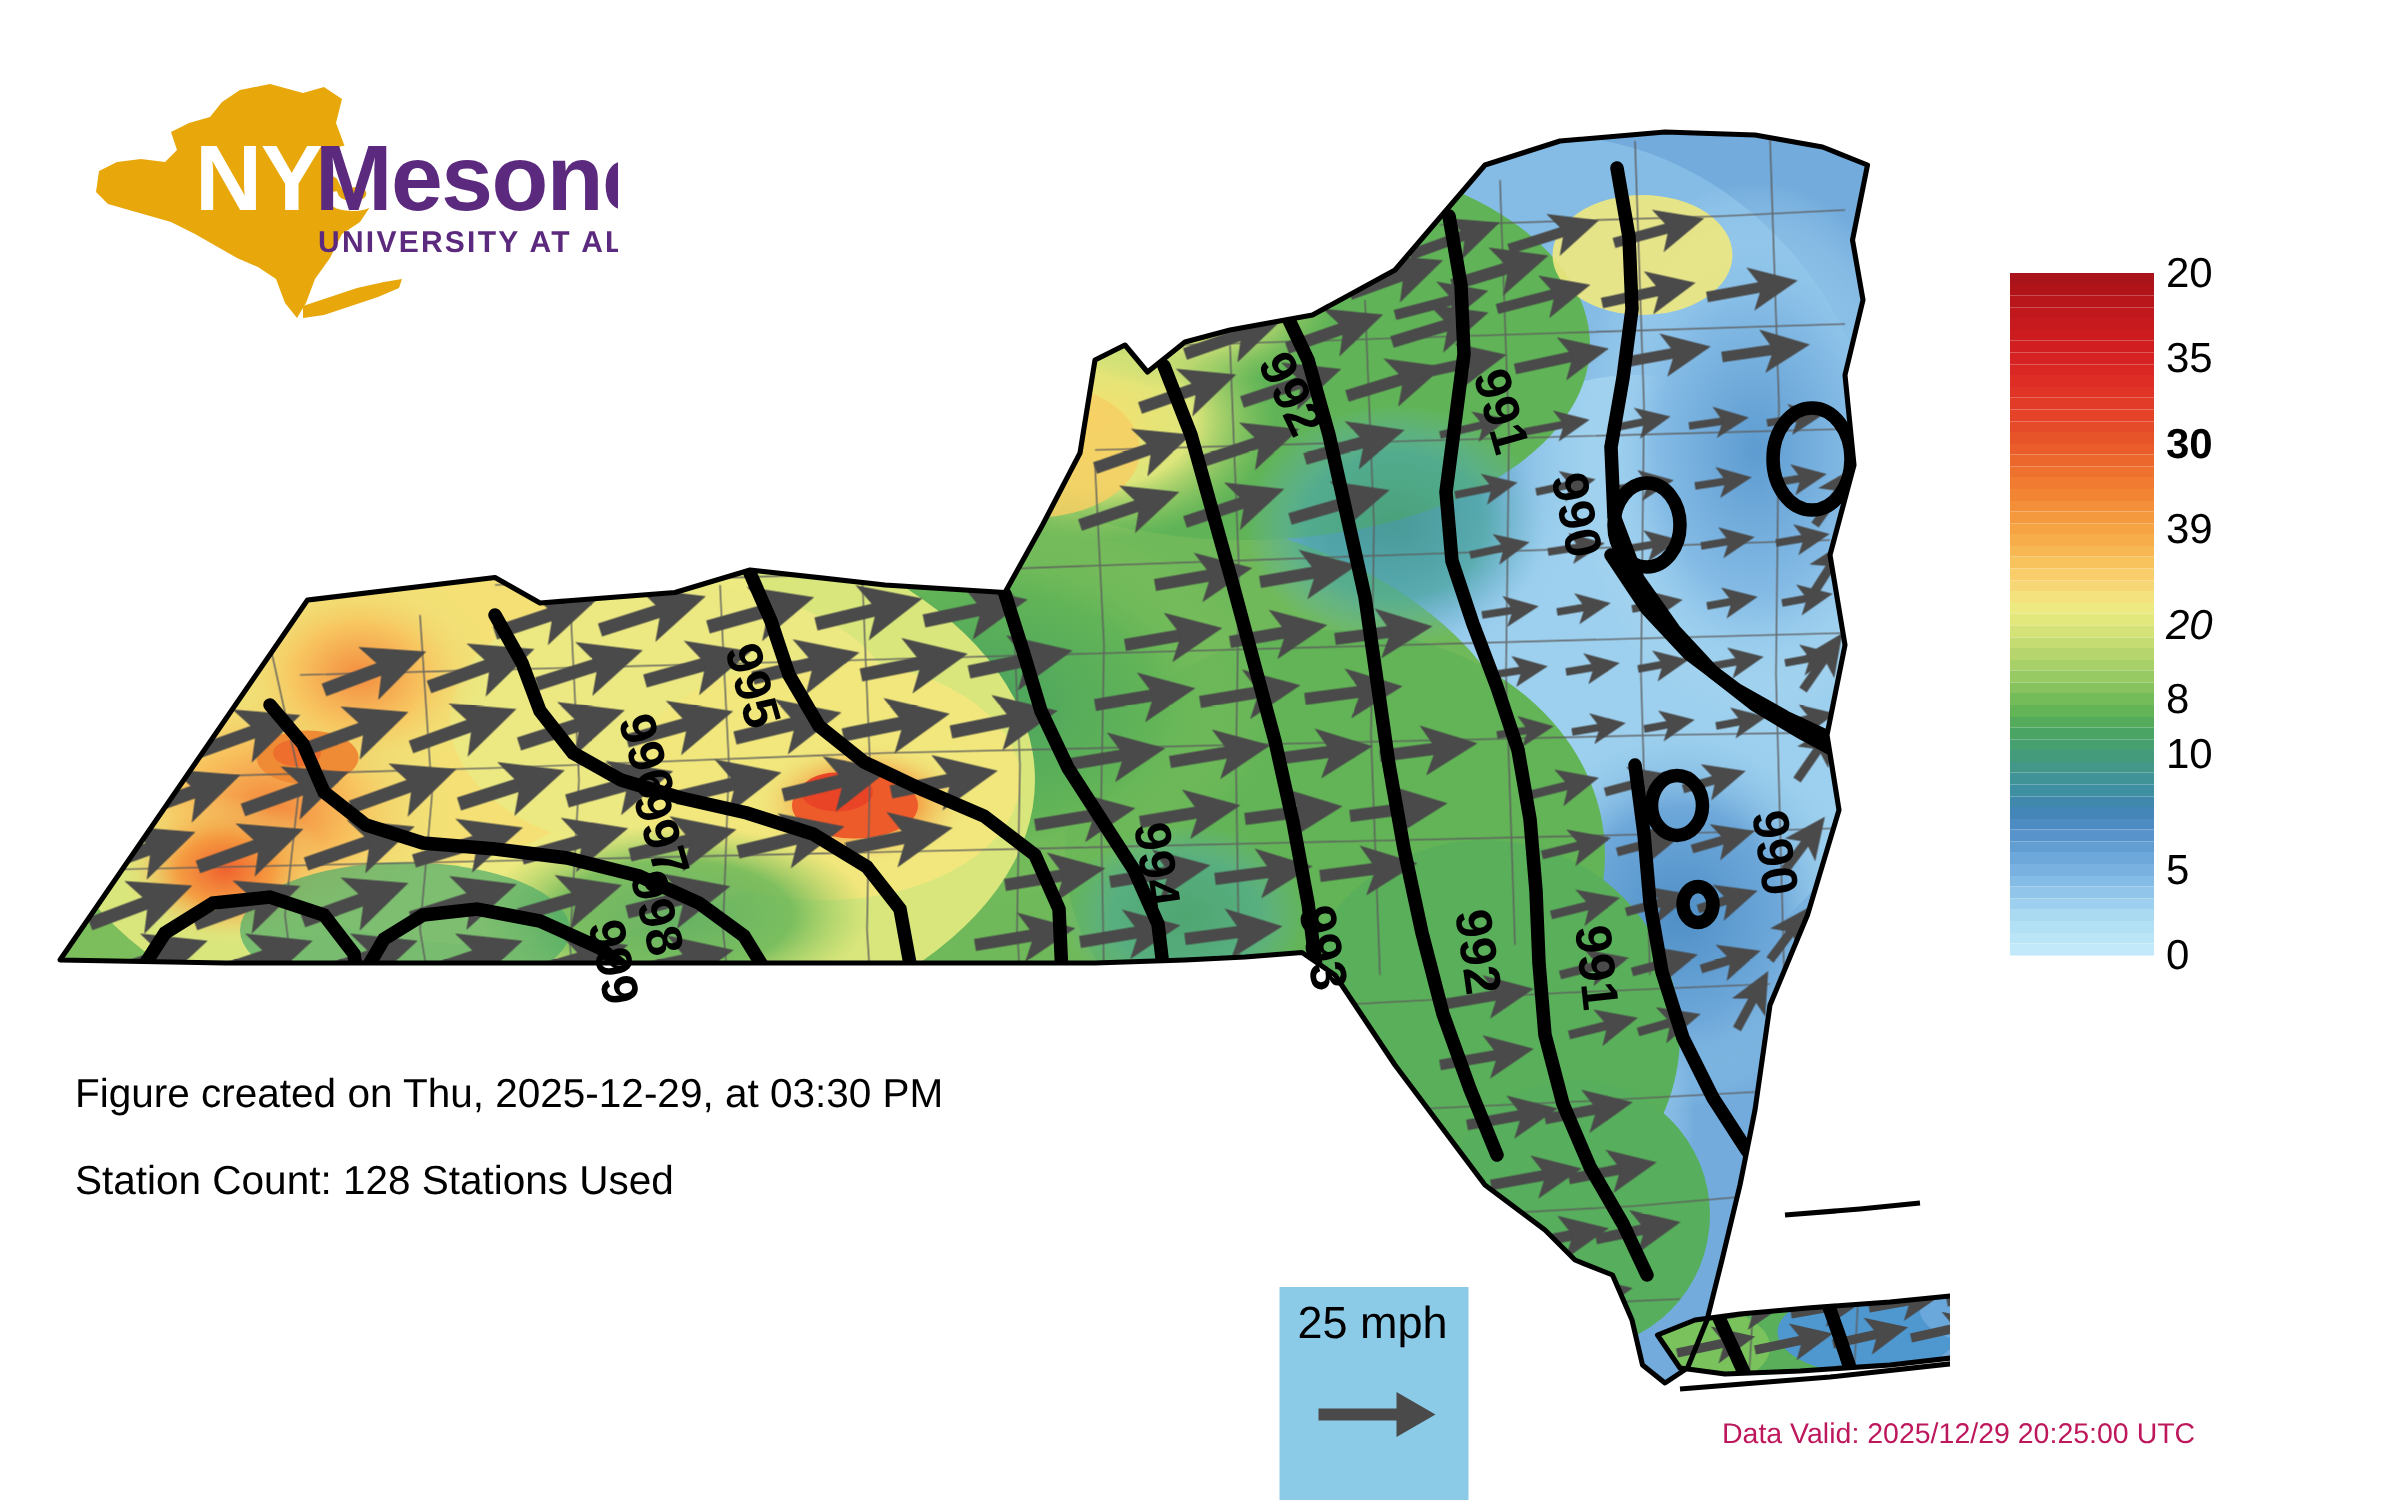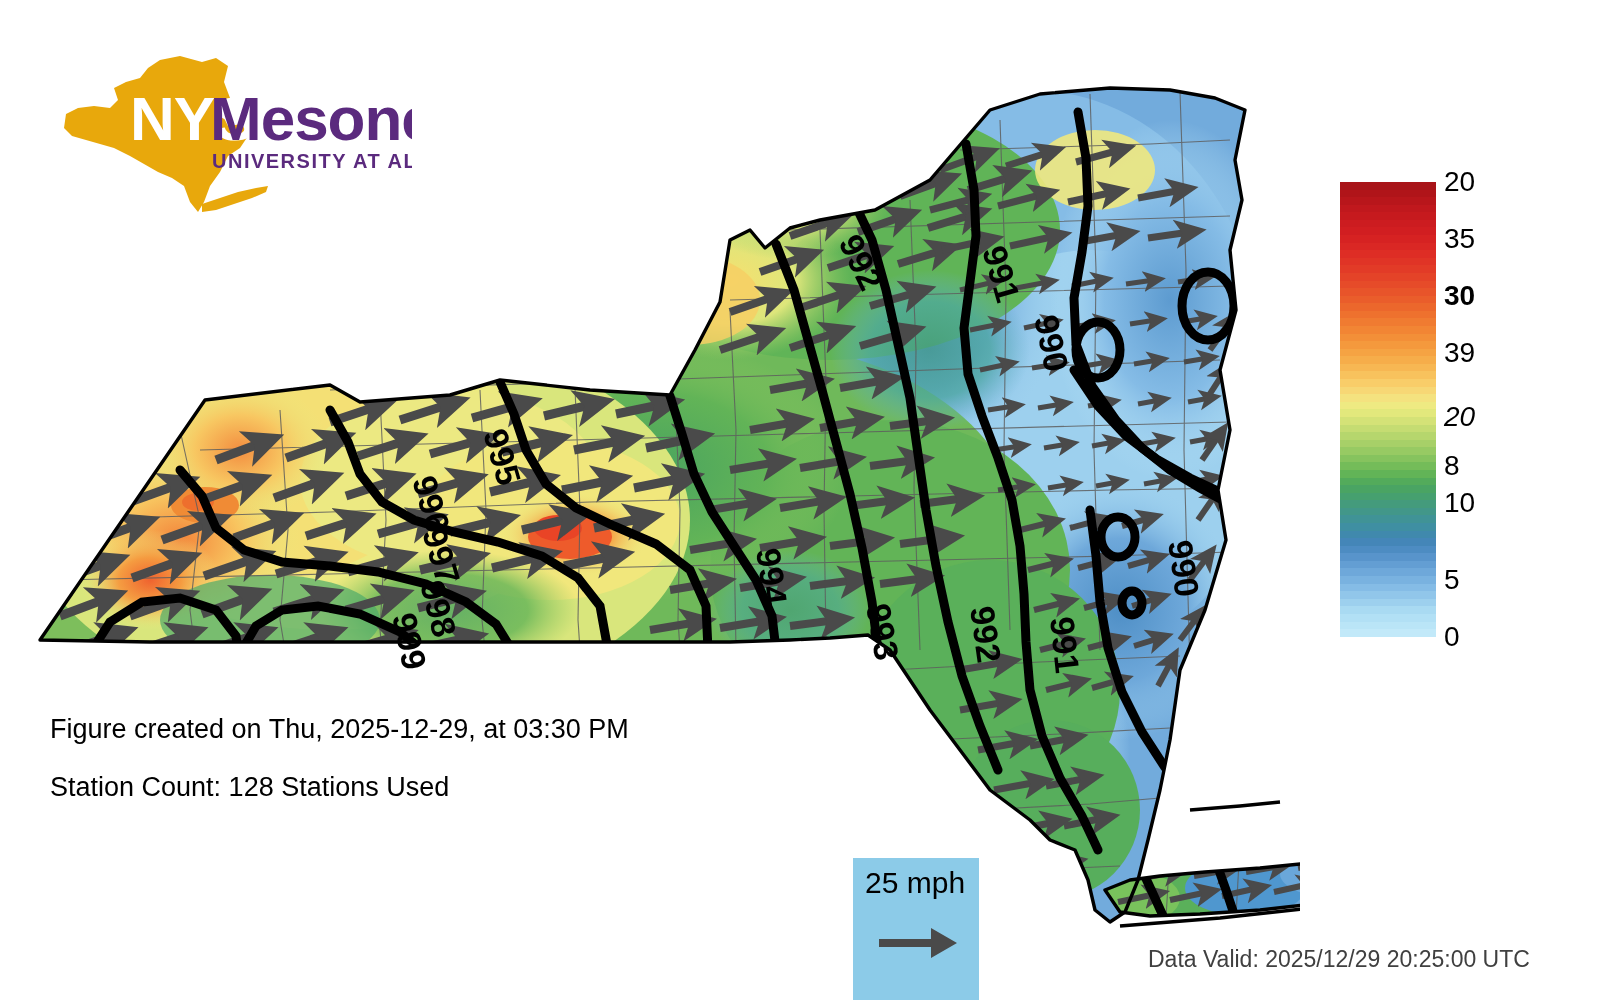--- a/index.html
+++ b/index.html
@@ -13,21 +13,21 @@
 
   
   #map-area{position:absolute;left:30px;top:50px;width:1270px;height:880px;}
   #map-svg{position:absolute;left:0;top:0;}
 
   
   #caption{position:absolute;left:50px;top:716px;width:760px;}
   .cap-line{font-size:27px;line-height:1;color:#000;margin-bottom:31px;white-space:nowrap;}
 
   
-  #data-valid{position:absolute;left:1148px;top:946px;font-size:23px;color:#404040;white-space:nowrap;}
+  #data-valid{position:absolute;left:1148px;top:946px;font-size:19px;color:#be185d;white-space:nowrap;}
 
   
   #ref-box{position:absolute;left:853px;top:858px;width:126px;height:142px;background:#8ccbe8;}
   #ref-label{position:absolute;left:12px;top:8px;font-size:30px;color:#000;white-space:nowrap;}
   #ref-arrow{position:absolute;left:24px;top:66px;}
 
   
   #colorbar{position:absolute;left:1340px;top:182px;width:96px;height:455px;}
   #cb-bands{position:absolute;left:0;top:0;width:96px;height:455px;}
   .cb-band{width:100%;}

